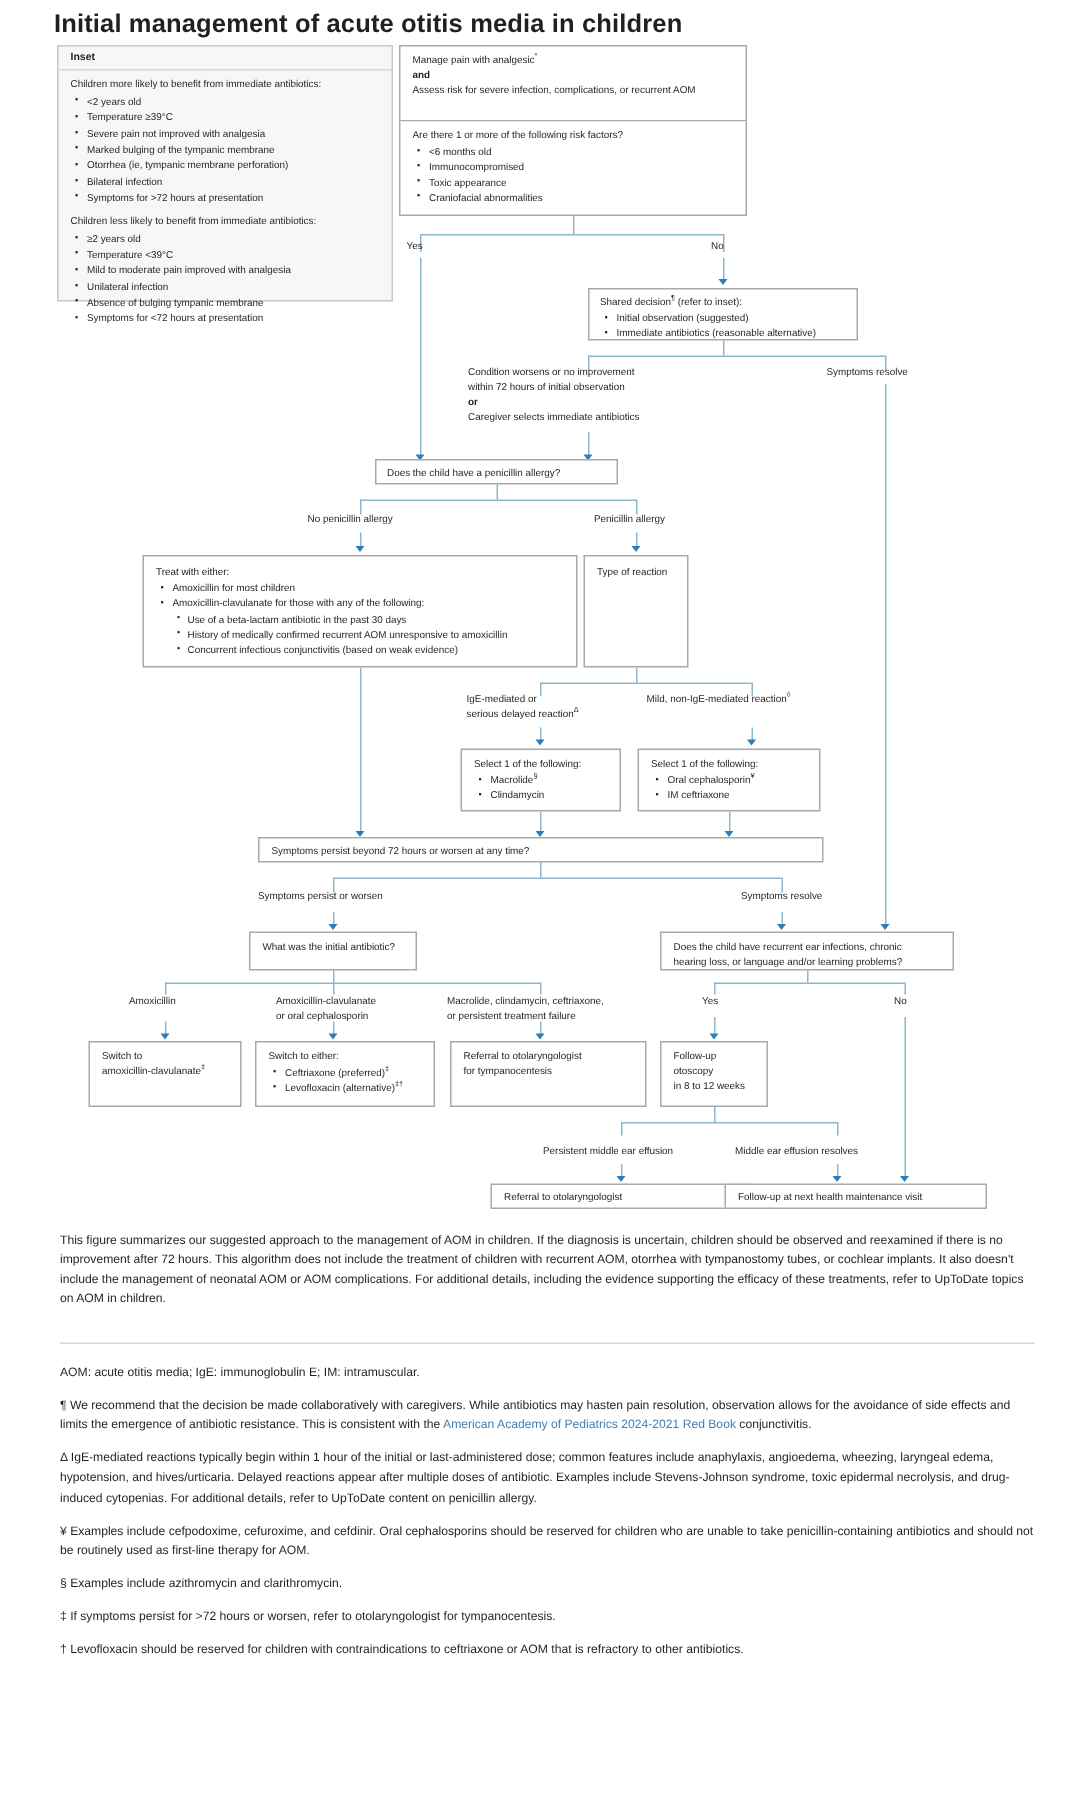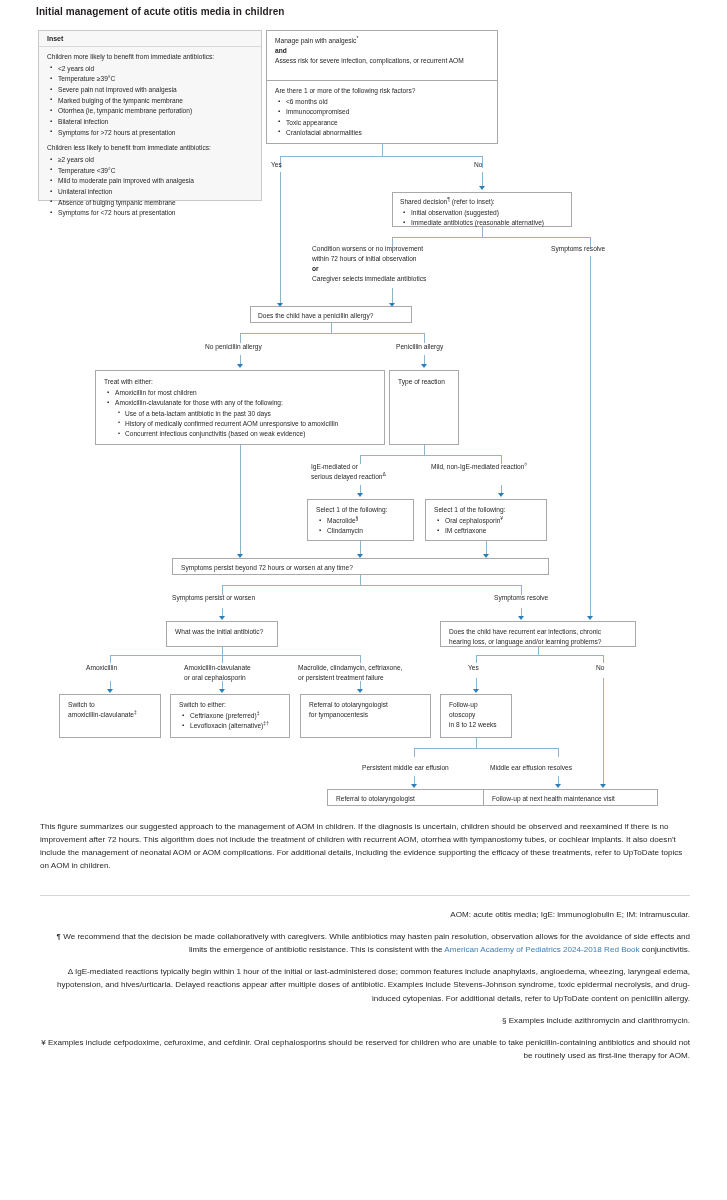--- a/index.html
+++ b/index.html
@@ -8,21 +8,21 @@
     width:727px; height:1200px;
     background:#ffffff;
     font-family:"Liberation Sans", sans-serif;
     color:#231f20;
     overflow:hidden;
   }
   .page { position:relative; width:727px; height:1200px; }
 
   .title {
     position:absolute; left:36px; top:6px;
-    font-size:10px; font-weight:bold; color:#231f20;
+    font-size:17px; font-weight:bold; color:#231f20;
     letter-spacing:0.1px;
   }
 
   
   .box {
     position:absolute;
     border:1px solid #a9a9a9;
     background:#ffffff;
     font-size:6.6px;
     line-height:1.55;
@@ -80,21 +80,21 @@
     font-size:8.1px; line-height:1.62; color:#231f20; text-align:left;
   }
   .rule {
     position:absolute; left:40px; top:895px; width:650px; height:1px;
     background:#d6d6d6;
   }
   .footnotes {
     position:absolute; left:40px; top:908px; width:650px;
     font-size:8.1px; line-height:1.62; color:#231f20;
   }
-  .footnotes p { margin:0 0 9px 0;text-align:right; }
+  .footnotes p { margin:0 0 9px 0; }
   .footnotes p:last-child { margin-bottom:0; }
   .flink { color:#3f7fb5; }
 </style>
 </head>
 <body>
 
 <div class="page">
 
   <div class="title">Initial management of acute otitis media in children</div>
 
@@ -355,19 +355,21 @@
   <div class="box" style="left:483px; top:789px; width:175px; height:17px; padding:4px 8px;">
     <div>Follow-up at next health maintenance visit</div>
   </div>
 
   <div class="narrative">This figure summarizes our suggested approach to the management of AOM in children. If the diagnosis is uncertain, children should be observed and reexamined if there is no improvement after 72 hours. This algorithm does not include the treatment of children with recurrent AOM, otorrhea with tympanostomy tubes, or cochlear implants. It also doesn't include the management of neonatal AOM or AOM complications. For additional details, including the evidence supporting the efficacy of these treatments, refer to UpToDate topics on AOM in children.</div>
 
   <div class="rule"></div>
 
   <div class="footnotes">
     <p>AOM: acute otitis media; IgE: immunoglobulin E; IM: intramuscular.</p>
-    <p><span>¶ We recommend that the decision be made collaboratively with caregivers. While antibiotics may hasten pain resolution, observation allows for the avoidance of side effects and limits the emergence of antibiotic resistance. This is consistent with the </span><span class="flink">American Academy of Pediatrics 2024-2018 Red Book</span><span> conjunctivitis.</span></p>
+    <p><span>¶ We recommend that the decision be made collaboratively with caregivers. While antibiotics may hasten pain resolution, observation allows for the avoidance of side effects and limits the emergence of antibiotic resistance. This is consistent with the </span><span class="flink">American Academy of Pediatrics 2024-2021 Red Book</span><span> conjunctivitis.</span></p>
     <p>Δ IgE-mediated reactions typically begin within 1 hour of the initial or last-administered dose; common features include anaphylaxis, angioedema, wheezing, laryngeal edema, hypotension, and hives/urticaria. Delayed reactions appear after multiple doses of antibiotic. Examples include Stevens-Johnson syndrome, toxic epidermal necrolysis, and drug-induced cytopenias. For additional details, refer to UpToDate content on penicillin allergy.</p>
+    <p>¥ Examples include cefpodoxime, cefuroxime, and cefdinir. Oral cephalosporins should be reserved for children who are unable to take penicillin-containing antibiotics and should not be routinely used as first-line therapy for AOM.</p>
     <p>§ Examples include azithromycin and clarithromycin.</p>
-    <p>¥ Examples include cefpodoxime, cefuroxime, and cefdinir. Oral cephalosporins should be reserved for children who are unable to take penicillin-containing antibiotics and should not be routinely used as first-line therapy for AOM.</p>
+    <p>‡ If symptoms persist for &gt;72 hours or worsen, refer to otolaryngologist for tympanocentesis.</p>
+    <p>† Levofloxacin should be reserved for children with contraindications to ceftriaxone or AOM that is refractory to other antibiotics.</p>
   </div>
 
 </div>
 
 </body></html>

